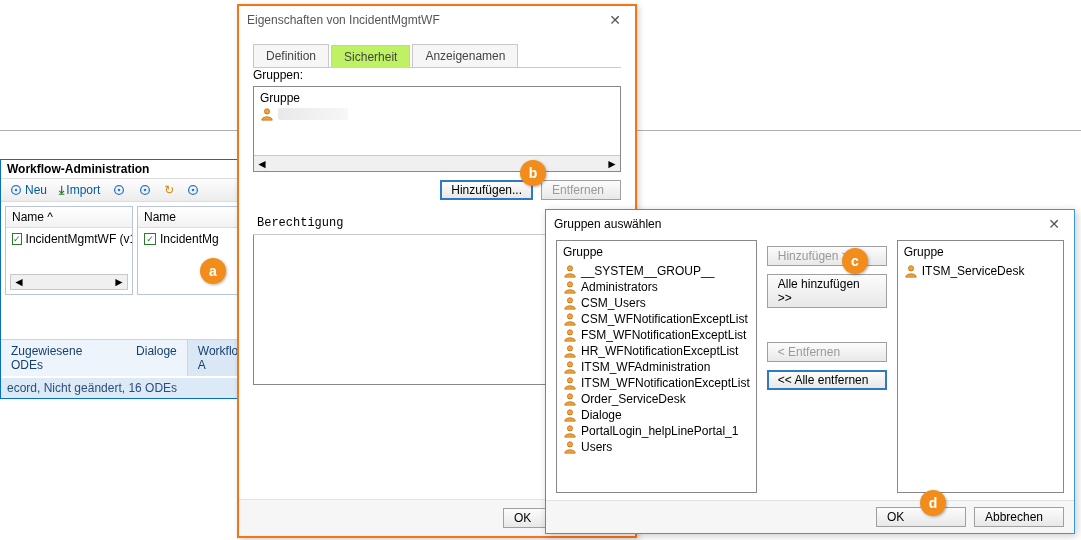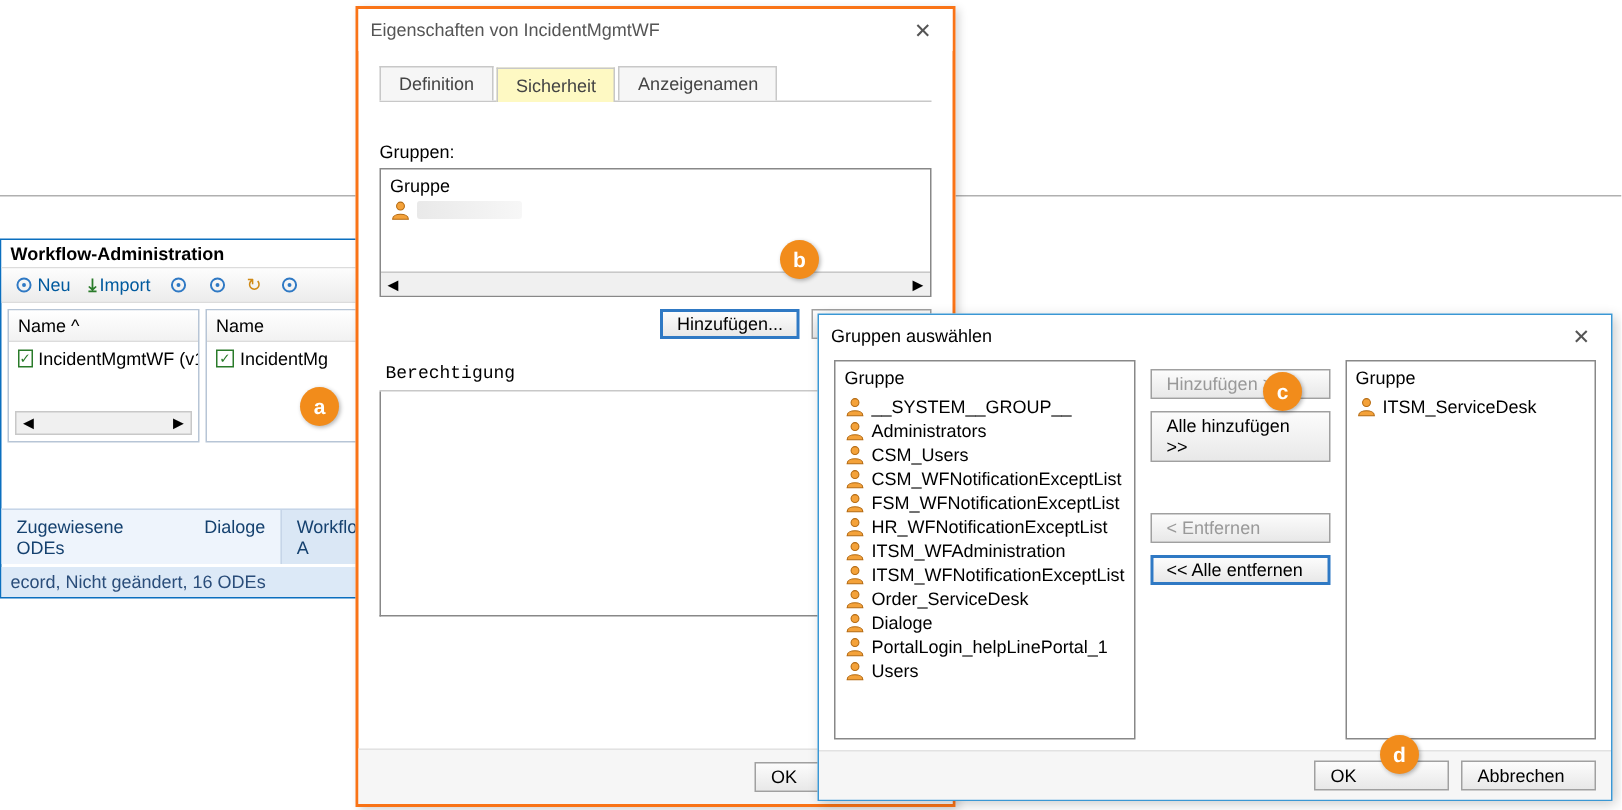--- a/index.html
+++ b/index.html
@@ -130,32 +130,32 @@
     display:flex; align-items:center; justify-content:space-between;
     padding: 6px 8px;
     background: #fff;
     color: #555;
   }
   .titlebar .x { font-size: 14px; padding: 0 6px; color: #555;}
   .props-body { padding: 10px 14px 0 14px; }
   .tabstrip {
     display:flex;
     border-bottom: 1px solid #c8c8c8;
-    margin-bottom: 26px;
+    margin-bottom: 0;
   }
   .tabstrip .ptab {
     padding: 4px 12px;
     border: 1px solid #c8c8c8;
     border-bottom: none;
     background: #f6f6f6;
     margin-right: 2px;
     color: #444;
   }
   .tabstrip .ptab.active {
-    background: #fef9c3;
+    background: #bef264;
     position: relative;
     top: 1px;
   }
   .group-label { margin-bottom: 4px; }
   .group-box {
     border: 1px solid #888;
     height: 86px;
     padding: 4px 6px;
     position: relative;
     background: #fff;

